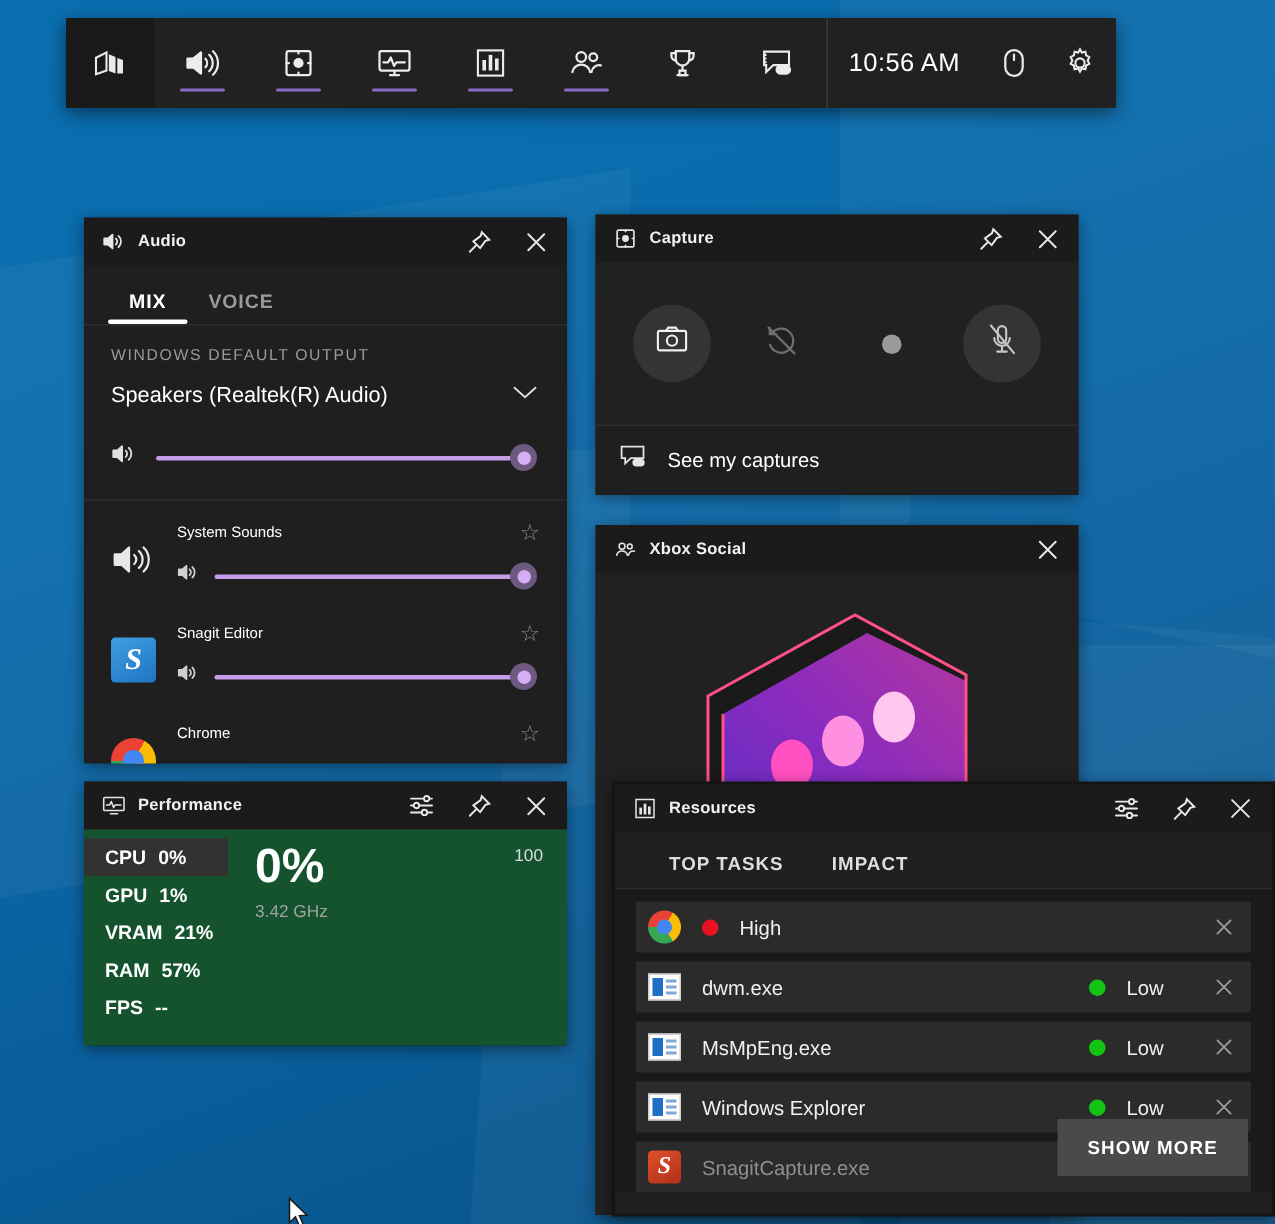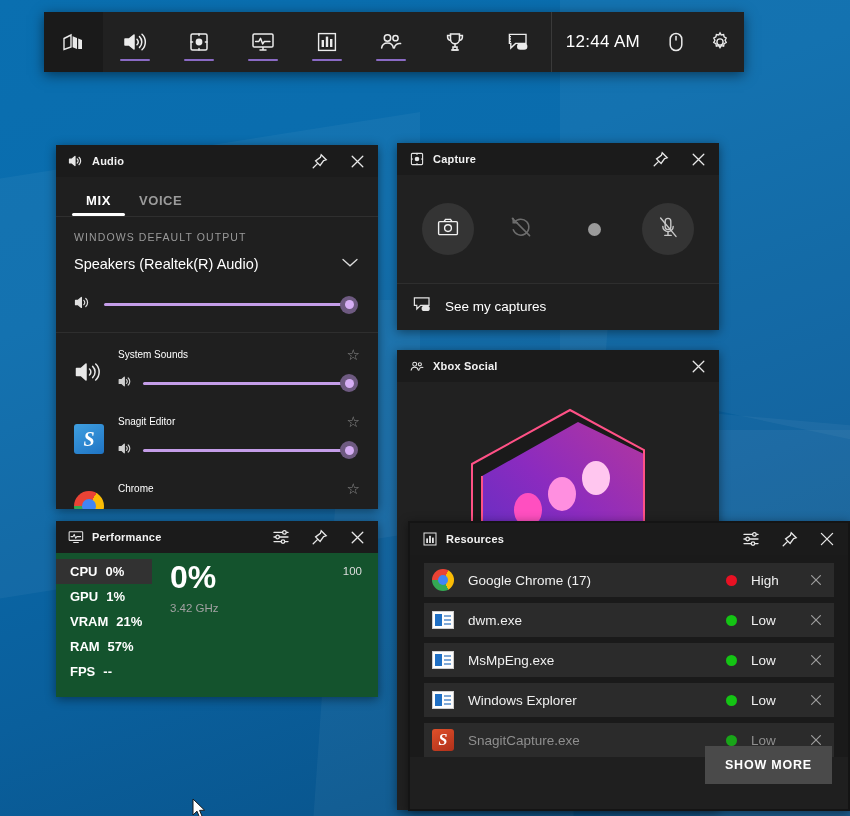--- a/index.html
+++ b/index.html
@@ -440,21 +440,21 @@
 
     <div class="gb-item">
       <svg width="26" height="22" viewBox="0 0 26 22" fill="none" stroke="#ececec" stroke-width="1.4">
         <path d="M3.4 3.4 H20 v9 H9.6 L4.8 17 v-4.6 H3.4 Z"></path>
         <path d="M3.4 5.6 h1.6 M3.4 8 h1.6 M3.4 10.4 h1.6"></path>
         <path d="M11 15.5 a3.3 3.3 0 0 1 3.3 -3.3 h3.8 a3.3 3.3 0 0 1 0 6.6 h-3.8 a3.3 3.3 0 0 1 -3.3 -3.3 Z" fill="#ececec" stroke="none"></path>
       </svg>
     </div>
   </div>
   <div class="gb-right">
-    <div id="clock">12:44 AM</div>
+    <div id="clock">10:56 AM</div>
     <div class="gb-rbtn">
       <svg width="18" height="22" viewBox="0 0 18 22" fill="none" stroke="#e9e9e9" stroke-width="1.5">
         <rect x="3.2" y="2.4" width="11.6" height="17.2" rx="5.8"></rect>
         <path d="M9 5.4 v3.6" stroke-linecap="round"></path>
       </svg>
     </div>
     <div class="gb-rbtn">
       <svg width="22" height="22" viewBox="0 0 22 22" fill="none" stroke="#e9e9e9" stroke-width="1.4">
         <circle cx="11" cy="11" r="3.1"></circle>
         <path d="M11 1.9 l1.2 2.1 2.4 -.5 .5 2.4 2.1 1.2 -1.1 2.2 1.1 2.2 -2.1 1.2 -.5 2.4 -2.4 -.5 -1.2 2.1 -1.2 -2.1 -2.4 .5 -.5 -2.4 -2.1 -1.2 1.1 -2.2 -1.1 -2.2 2.1 -1.2 .5 -2.4 2.4 .5 Z"></path>
@@ -815,31 +815,34 @@
           <path d="M6.4 10.6 L2.2 14.8"></path>
         </svg>
       </span>
       <span class="wbtn">
         <svg width="18" height="18" viewBox="0 0 18 18" stroke="#e8e8e8" stroke-width="1.3" stroke-linecap="round">
           <path d="M3.4 3.4 L14.6 14.6 M14.6 3.4 L3.4 14.6"></path>
         </svg>
       </span>
     </div>
 
+    <div id="res-tabs">
+      <div class="rtab">TOP TASKS</div>
+      <div class="rtab">IMPACT</div>
+    </div>
 
     <div id="res-list">
 
       <div class="res-row">
         <span class="res-ico">
           <span style="width:22px;height:22px;border-radius:50%;position:relative;display:block;background:
                 conic-gradient(from -90deg, #ea4335 0deg 120deg, #fbbc05 120deg 240deg, #34a853 240deg 360deg);">
             <span style="position:absolute;inset:6px;border-radius:50%;background:#4285f4;"></span>
           </span>
         </span>
-        <span class="res-name">Google Chrome (17)</span>
         <span class="res-dot" style="background:#e81123;"></span>
         <span class="res-impact">High</span>
         <span class="res-close">
           <svg width="14" height="14" viewBox="0 0 14 14" stroke="#9d9d9d" stroke-width="1.2" stroke-linecap="round">
             <path d="M2.6 2.6 L11.4 11.4 M11.4 2.6 L2.6 11.4"></path>
           </svg>
         </span>
       </div>
 
       <div class="res-row">

